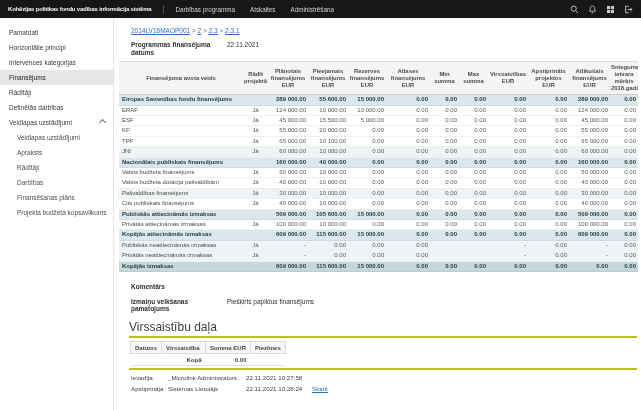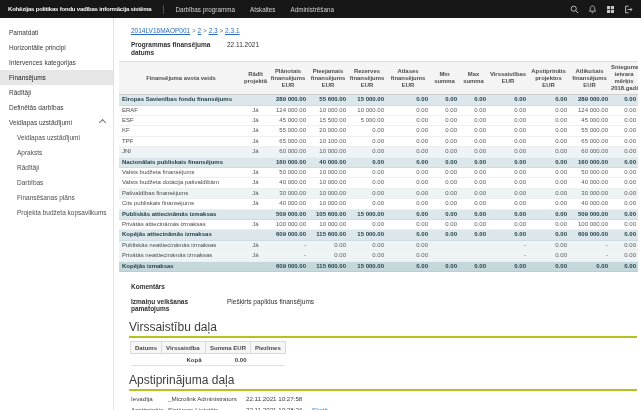--- a/index.html
+++ b/index.html
@@ -442,21 +442,20 @@
     <tbody>
       <tr>
         <td></td>
         <td class="num">Kopā</td>
         <td class="num">0.00</td>
         <td></td>
       </tr>
     </tbody>
   </table>
 
-  <h3 class="sec-h">Apstiprinājuma daļa</h3>
   <div class="sec-div"></div>
 
   <div class="ap-wrap" id="approval-rows">
       <div class="ap-row">
         <span class="ap-label">Ievadīja</span>
         <span class="ap-user">_Microlink Administrators</span>
         <span class="ap-ts">22.11.2021 10:27:58</span>
       </div>
       <div class="ap-row">
         <span class="ap-label">Apstiprināja</span>

